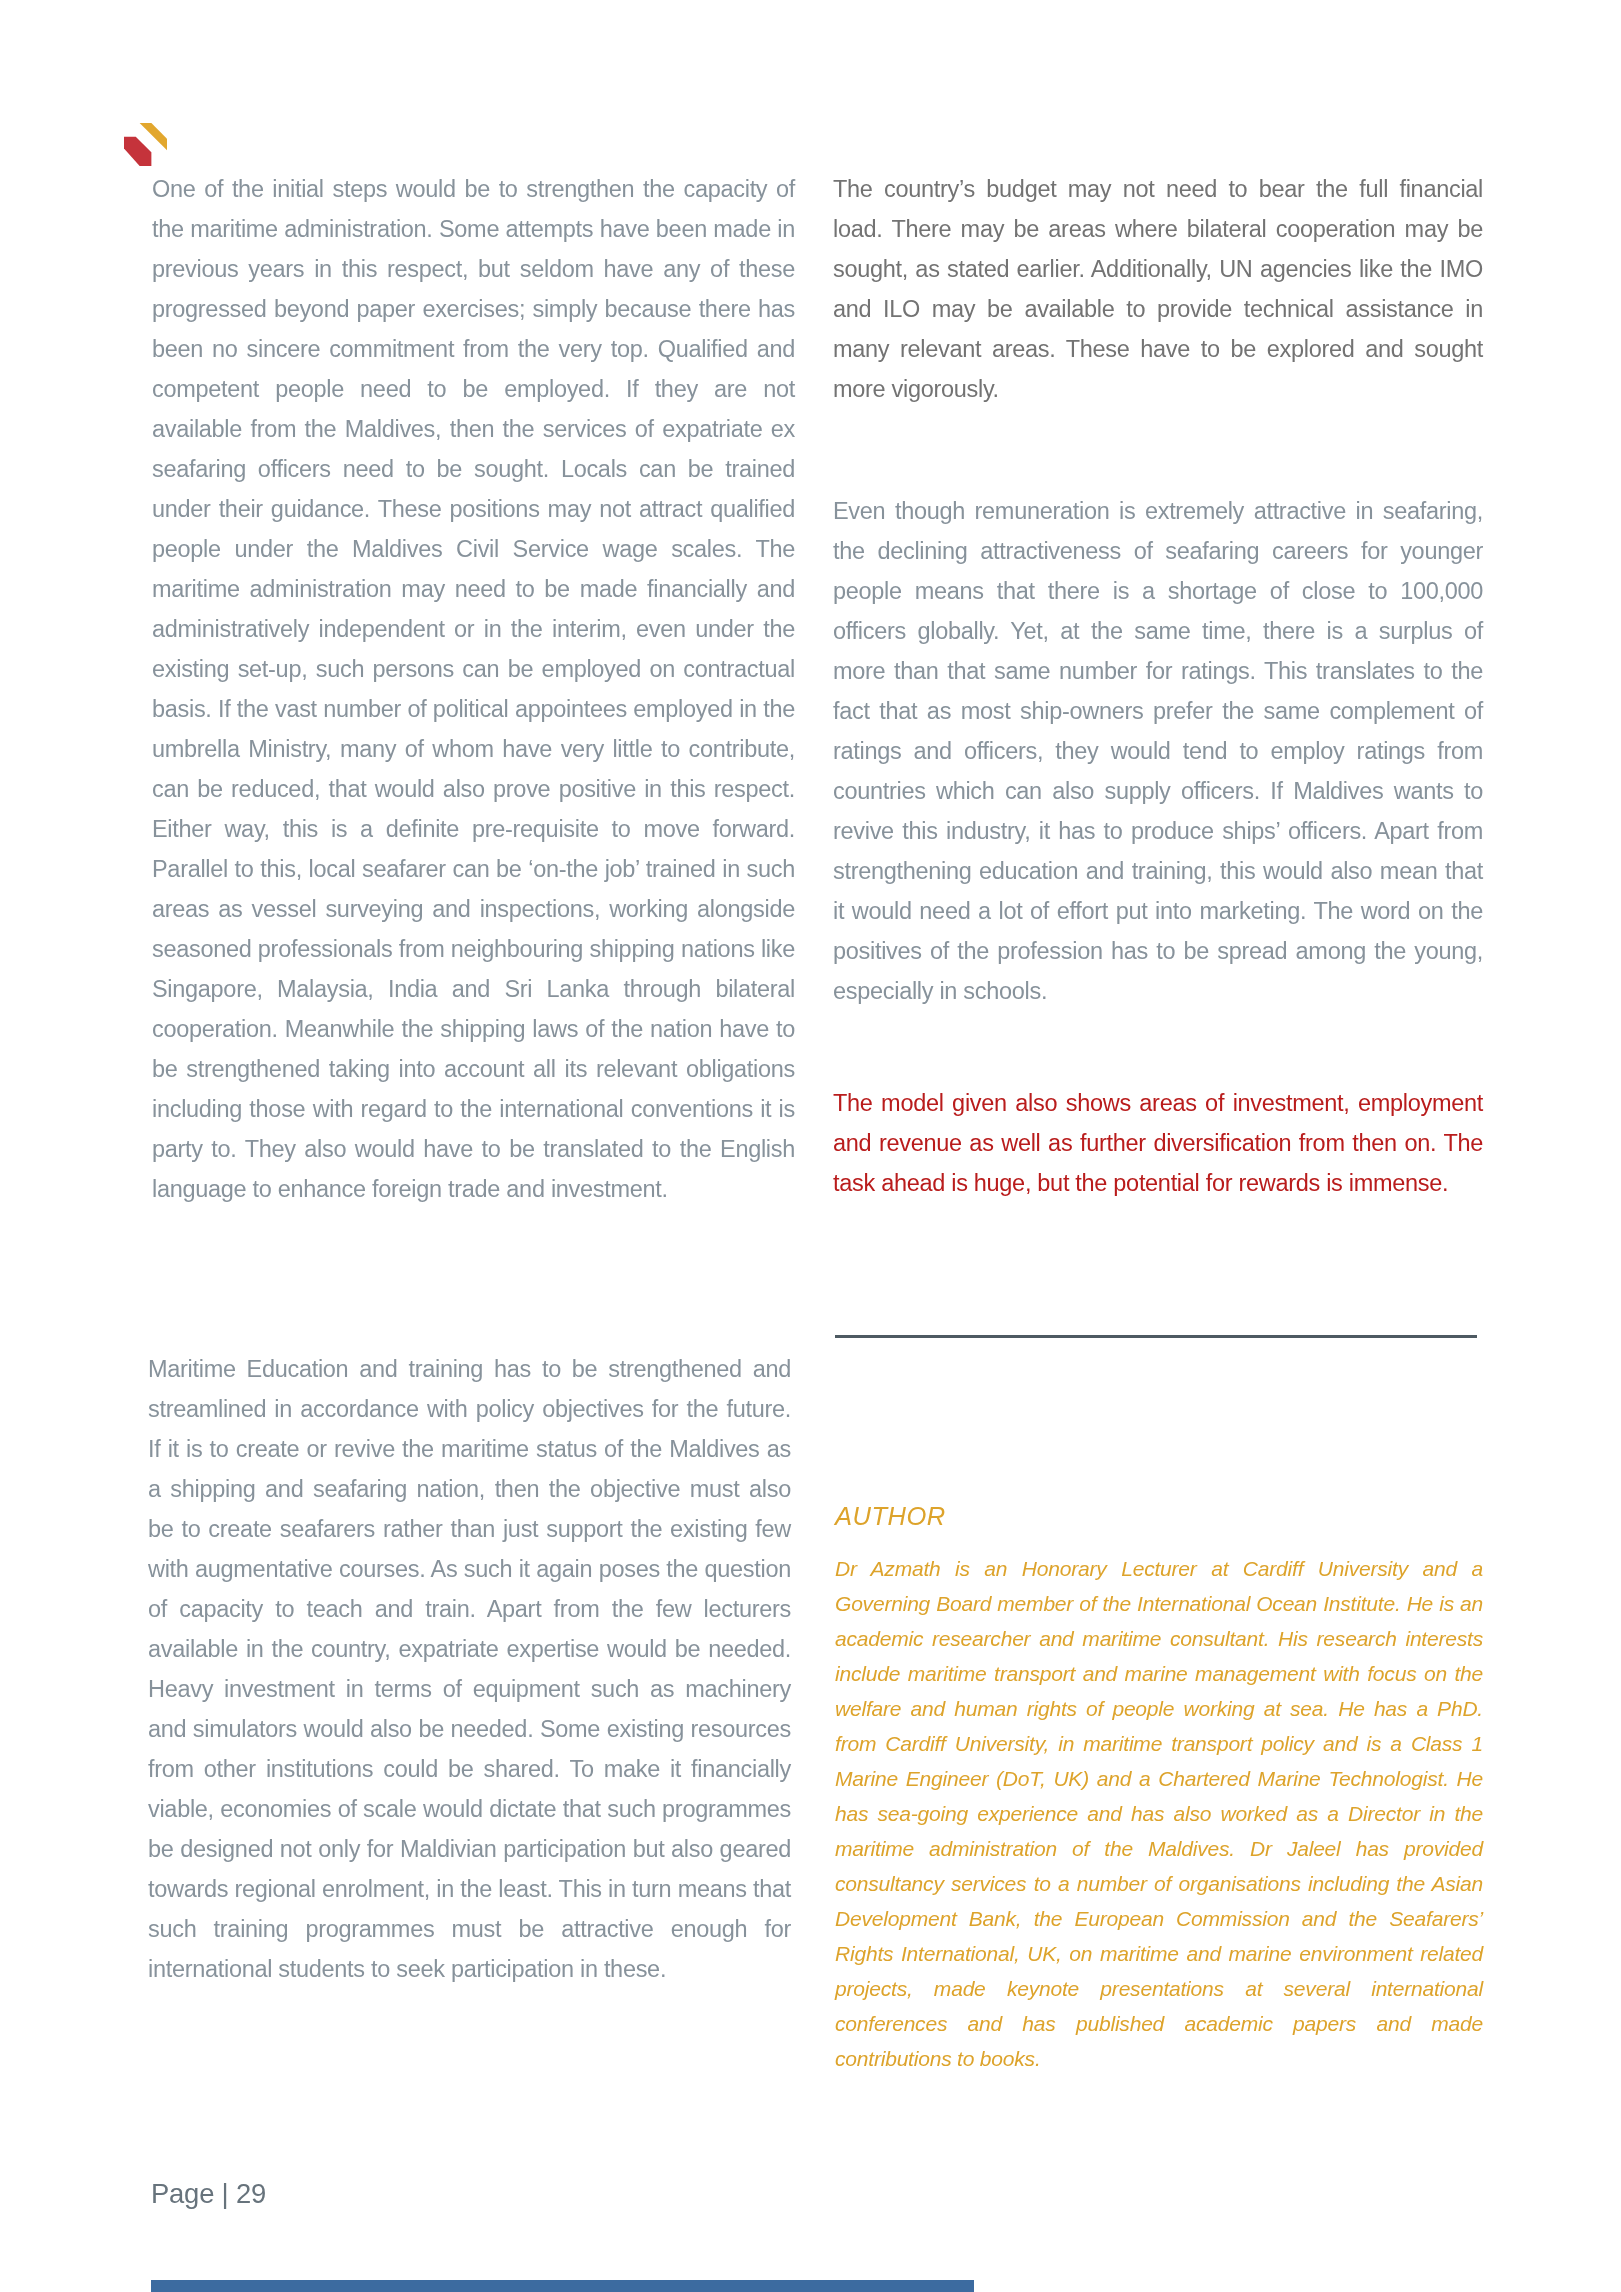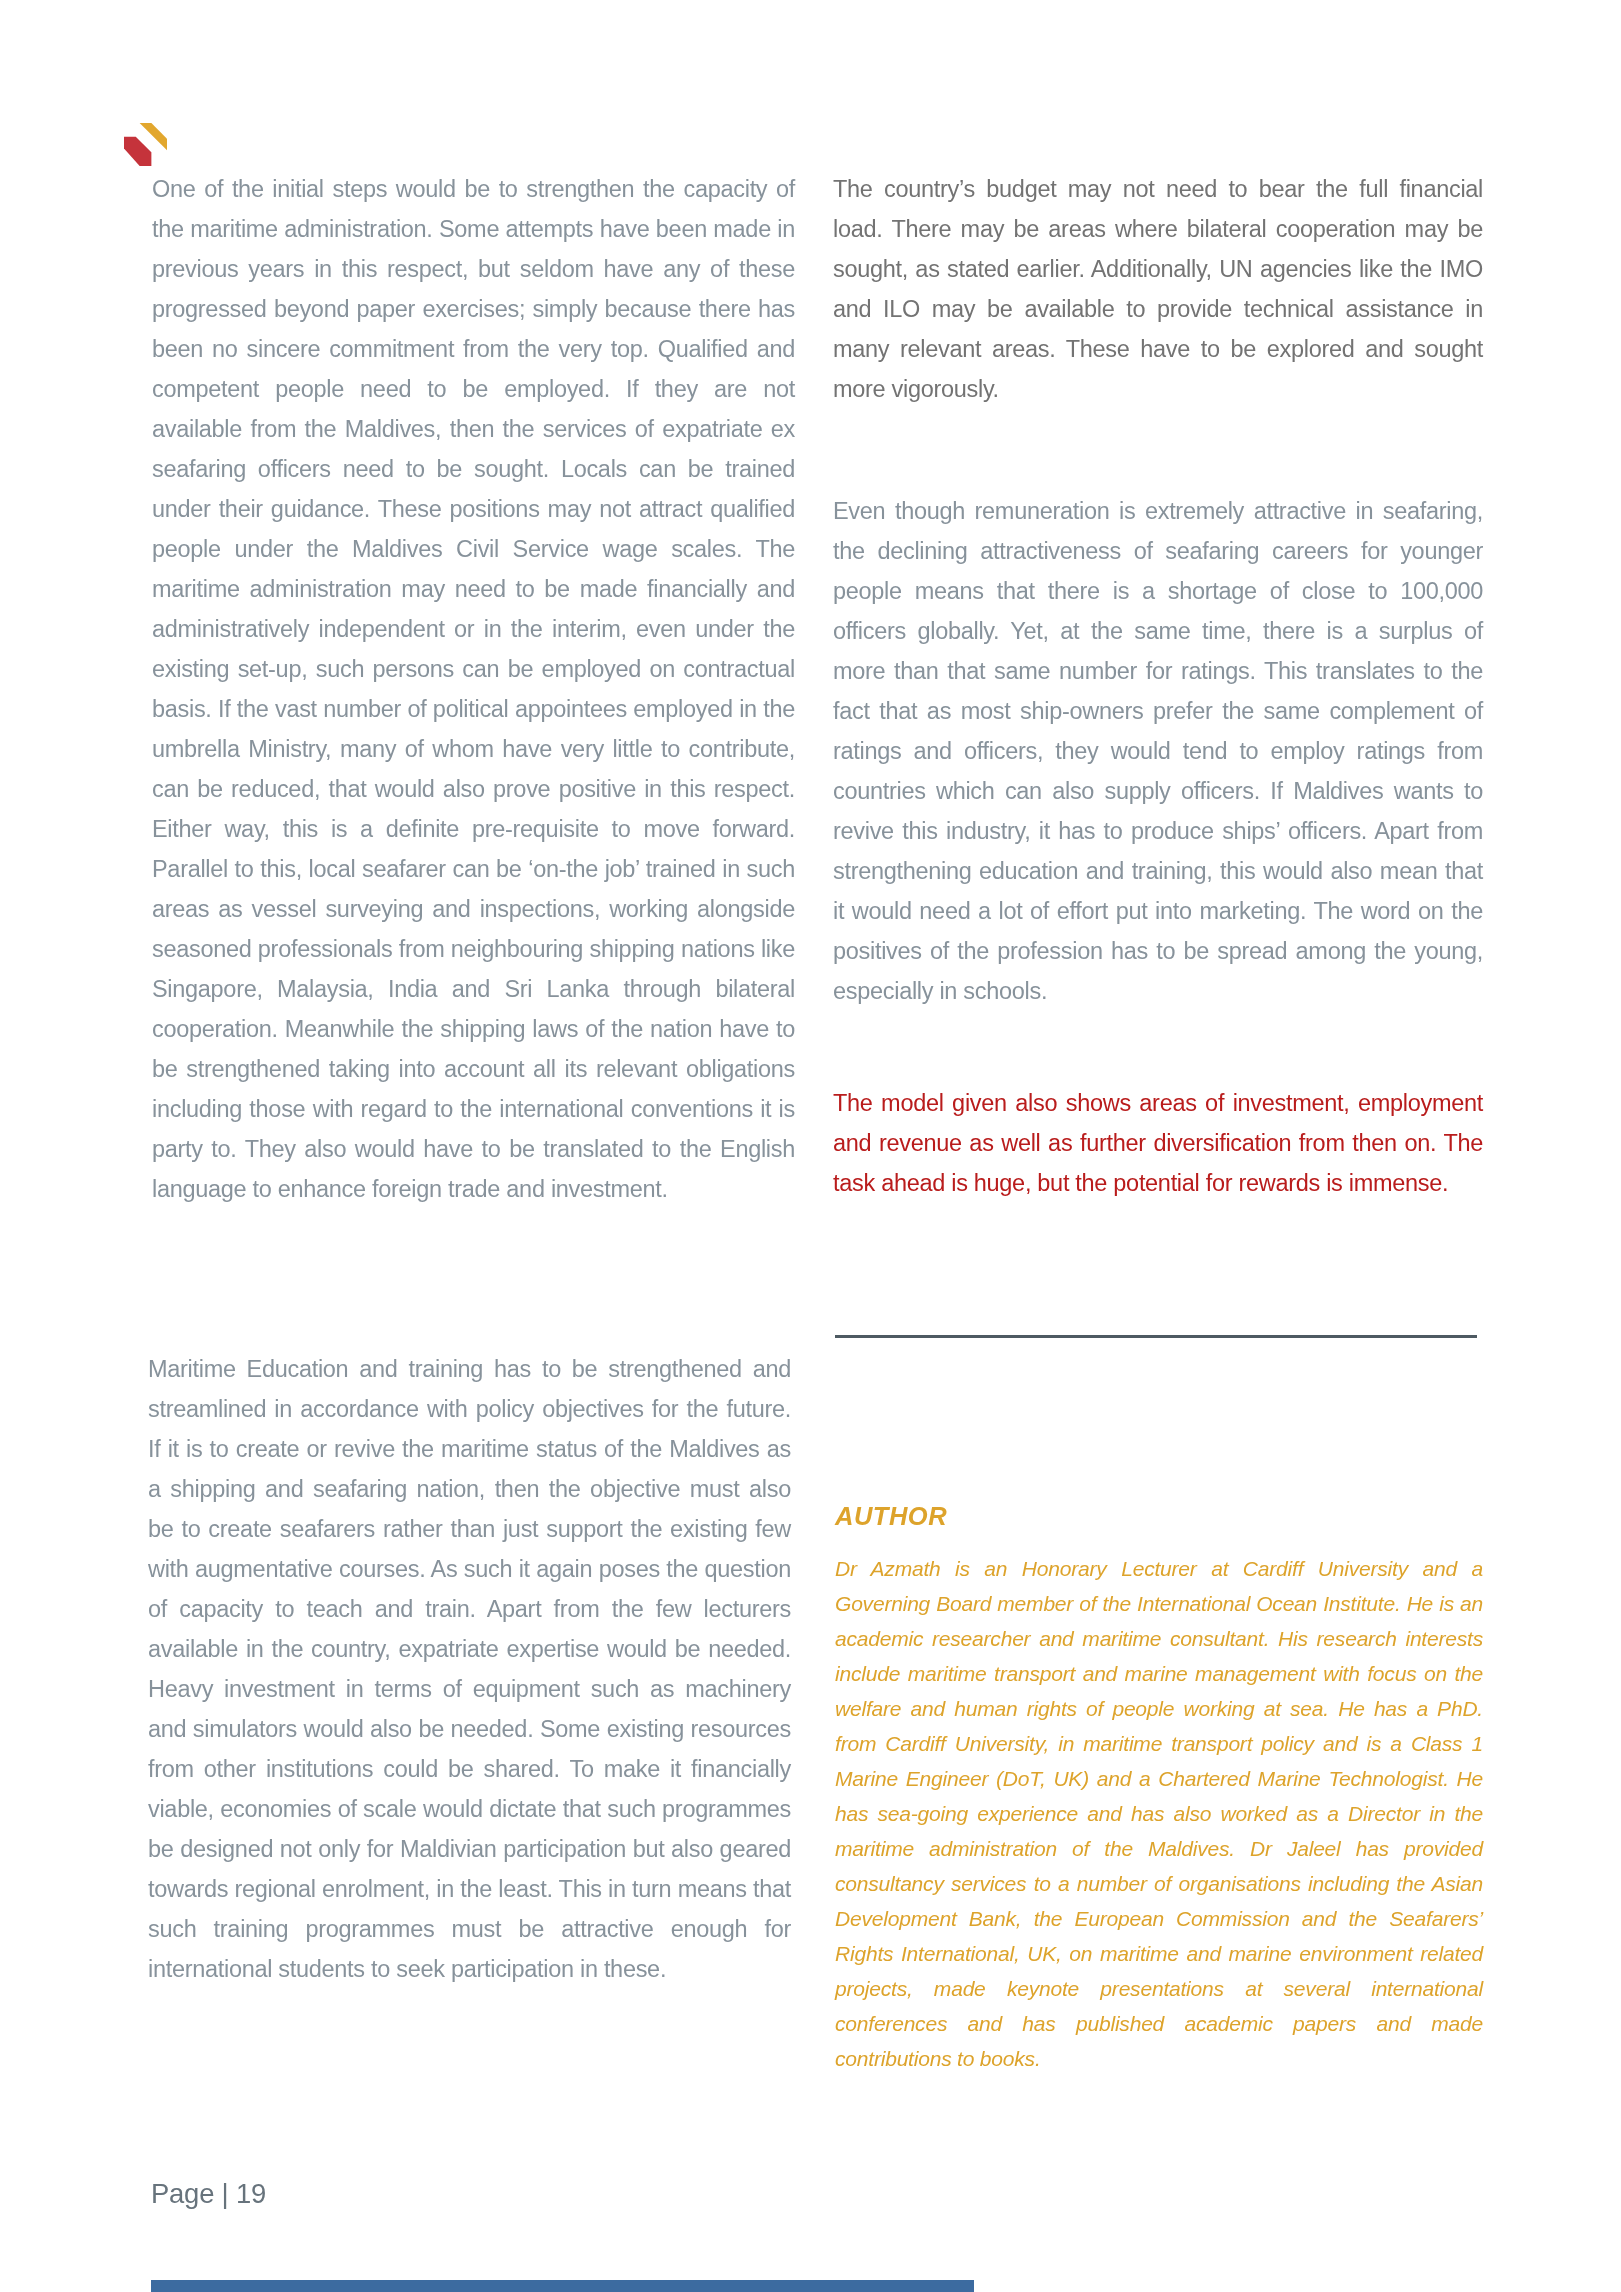--- a/index.html
+++ b/index.html
@@ -36,21 +36,21 @@
     left: 835px;
     top: 1335px;
     width: 642px;
     height: 2.9px;
   }
   .author-heading {
     position: absolute;
     left: 835px;
     top: 1502px;
     font-size: 25.5px;
-    font-weight: bold;
+    font-weight: normal;
     font-style: italic;
     letter-spacing: 0.5px;
   }
   .author-bio {
     position: absolute;
     left: 835px;
     top: 1551px;
     width: 648px;
     font-size: 21px;
     line-height: 35px;
@@ -101,18 +101,18 @@
     <p id="rp2" class="body-par" style="color: rgb(135, 146, 155);">Even though remuneration is extremely attractive in seafaring, the declining attractiveness of seafaring careers for younger people means that there is a shortage of close to 100,000 officers globally. Yet, at the same time, there is a surplus of more than that same number for ratings. This translates to the fact that as most ship-owners prefer the same complement of ratings and officers, they would tend to employ ratings from countries which can also supply officers. If Maldives wants to revive this industry, it has to produce ships’ officers. Apart from strengthening education and training, this would also mean that it would need a lot of effort put into marketing. The word on the positives of the profession has to be spread among the young, especially in schools.</p>
     <p id="rp3" class="body-par" style="color: #b91c1c;">The model given also shows areas of investment, employment and revenue as well as further diversification from then on. The task ahead is huge, but the potential for rewards  is  immense.</p>
   </div>
 
   <div class="divider" style="background: rgb(78, 90, 98);"></div>
 
   <div class="author-heading" style="color: rgb(221, 163, 43);">AUTHOR</div>
 
   <div class="author-bio" style="color: rgb(221, 163, 43);">Dr Azmath is an Honorary Lecturer at Cardiff University and a Governing Board member of the International Ocean Institute. He is an academic researcher and maritime consultant. His research interests include maritime transport and marine management with focus on the welfare and human rights of people working at sea. He has a PhD. from Cardiff University, in maritime transport policy and is a Class 1 Marine Engineer (DoT, UK) and a Chartered Marine Technologist. He has sea-going experience and has also worked as a Director in the maritime administration of the Maldives. Dr Jaleel has provided consultancy services to a number of organisations including the Asian Development Bank, the European Commission and the Seafarers’ Rights International, UK, on maritime and marine environment related projects, made keynote presentations at several international conferences and has published academic papers and made contributions to books.</div>
 
-  <div class="footer-label" style="color: rgb(103, 115, 124);">Page | 19</div>
+  <div class="footer-label" style="color: rgb(103, 115, 124);">Page | 29</div>
 
   <div class="footer-bar" style="background: rgb(60, 107, 160);"></div>
 
 </div>
 
 
 </body></html>

